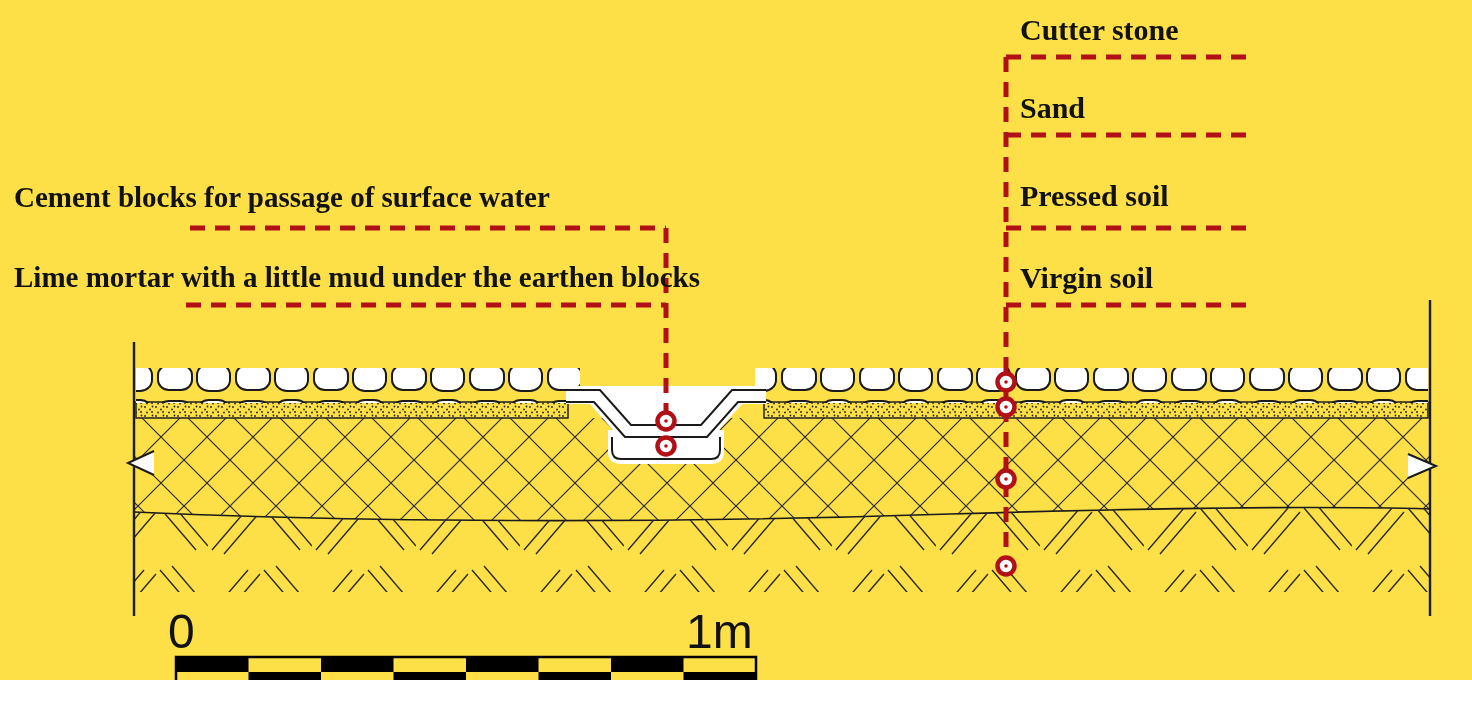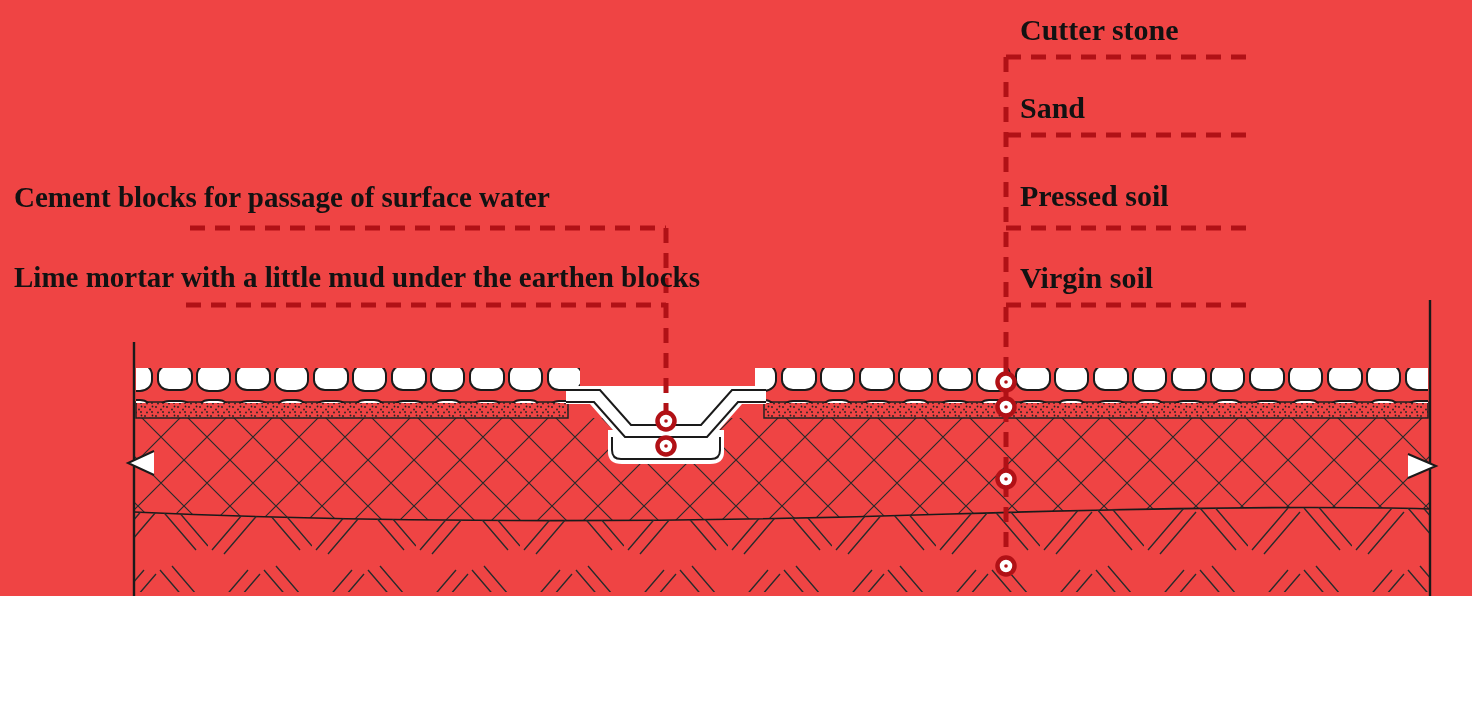--- a/index.html
+++ b/index.html
@@ -1,16 +1,16 @@
 <!DOCTYPE html>
 <html><head>
 <meta charset="utf-8">
 <style>
   html,body{margin:0;padding:0;background:#ffffff;}
-  .stage{position:relative;width:1472px;height:596px;background:#ef4444;overflow:hidden;}
+  .stage{position:relative;width:1472px;height:680px;background:#fde047;overflow:hidden;}
   svg{display:block;}
   .lbl{font:700 30px "Liberation Serif", serif;fill:#121212;}
   .lbl-left{font:700 29px "Liberation Serif", serif;fill:#121212;}
   .scale-num{font:400 48px "Liberation Sans", sans-serif;fill:#111111;}
   .ink{stroke:#1a1a1a;fill:none;}
   .red-dash{stroke:#b11116;stroke-width:5;fill:none;stroke-dasharray:15 10;}
   .marker{fill:#ffffff;stroke:#b11116;stroke-width:4.5;}
   .marker-dot{fill:#b11116;stroke:none;}
 </style>
 </head>

